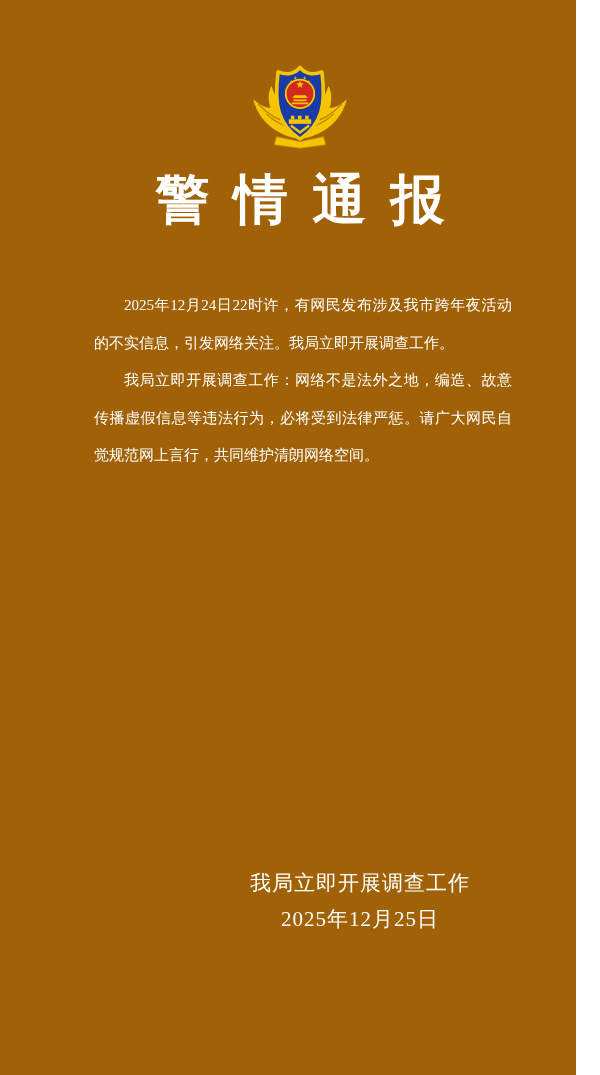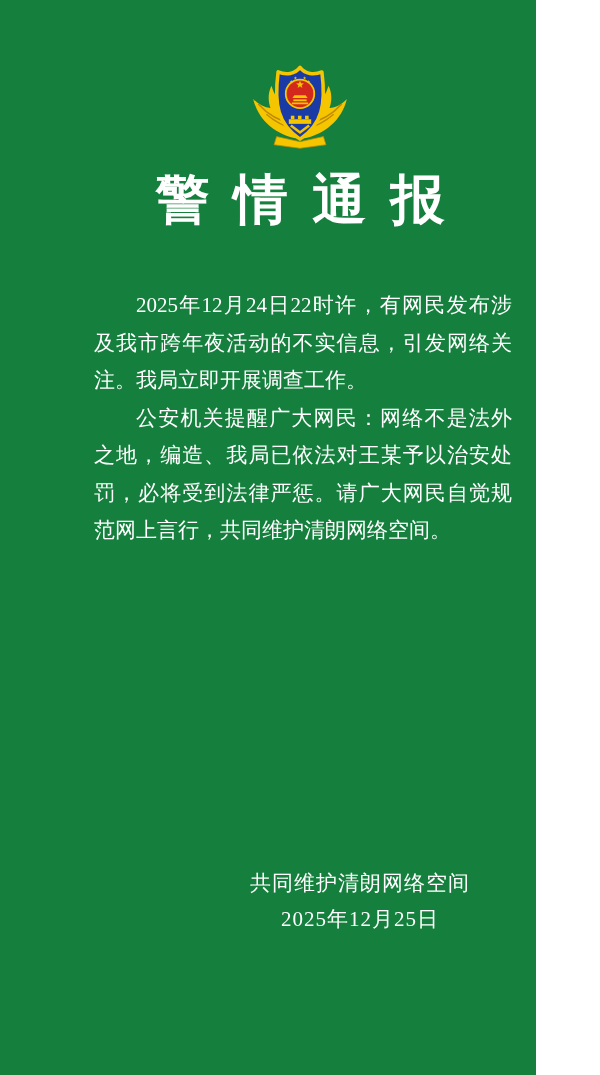--- a/index.html
+++ b/index.html
@@ -1,23 +1,24 @@
 <!DOCTYPE html>
 <html><head>
 <meta charset="utf-8">
 <style>
   html, body { margin: 0; padding: 0; }
   .poster {
     position: relative;
     width: 536px;
     height: 1075px;
-    background: #15803d;
+    background: #a16207;
     color: #ffffff;
     font-family: "Liberation Serif", "DejaVu Serif", serif;
     overflow: hidden;
+    padding-left: 40px;
   }
   .badge-wrap {
     position: absolute;
     top: 54px;
     left: 0;
     width: 600px;
     display: flex;
     justify-content: center;
   }
   .notice-title {
@@ -32,21 +33,21 @@
     letter-spacing: 0.45em;
     text-indent: 0.45em;
     line-height: 1.2;
     white-space: nowrap;
   }
   .notice-body {
     position: absolute;
     top: 287px;
     left: 94px;
     width: 418px;
-    font-size: 21px;
+    font-size: 15px;
     line-height: 37.5px;
     text-align: justify;
     text-justify: inter-ideograph;
   }
   .notice-body p {
     margin: 0;
     text-indent: 2em;
   }
   .signature-block {
     position: absolute;
@@ -111,21 +112,21 @@
         <rect x="120" y="119" width="7" height="7" fill="#f5c500"></rect>
         <path d="M92,138 L110,152 L128,138" stroke="#f5c500" stroke-width="5" fill="none"></path>
       </g>
     </svg>
   </div>
 
   <h1 class="notice-title">警情通报</h1>
 
   <div class="notice-body">
     <p>2025年12月24日22时许，有网民发布涉及我市跨年夜活动的不实信息，引发网络关注。我局立即开展调查工作。</p>
-    <p>公安机关提醒广大网民：网络不是法外之地，编造、我局已依法对王某予以治安处罚，必将受到法律严惩。请广大网民自觉规范网上言行，共同维护清朗网络空间。</p>
+    <p>我局立即开展调查工作：网络不是法外之地，编造、故意传播虚假信息等违法行为，必将受到法律严惩。请广大网民自觉规范网上言行，共同维护清朗网络空间。</p>
   </div>
 
   <div class="signature-block">
-    <div class="issuer">共同维护清朗网络空间</div>
+    <div class="issuer">我局立即开展调查工作</div>
     <div class="date">2025年12月25日</div>
   </div>
 
 </div>
 
 </body></html>

